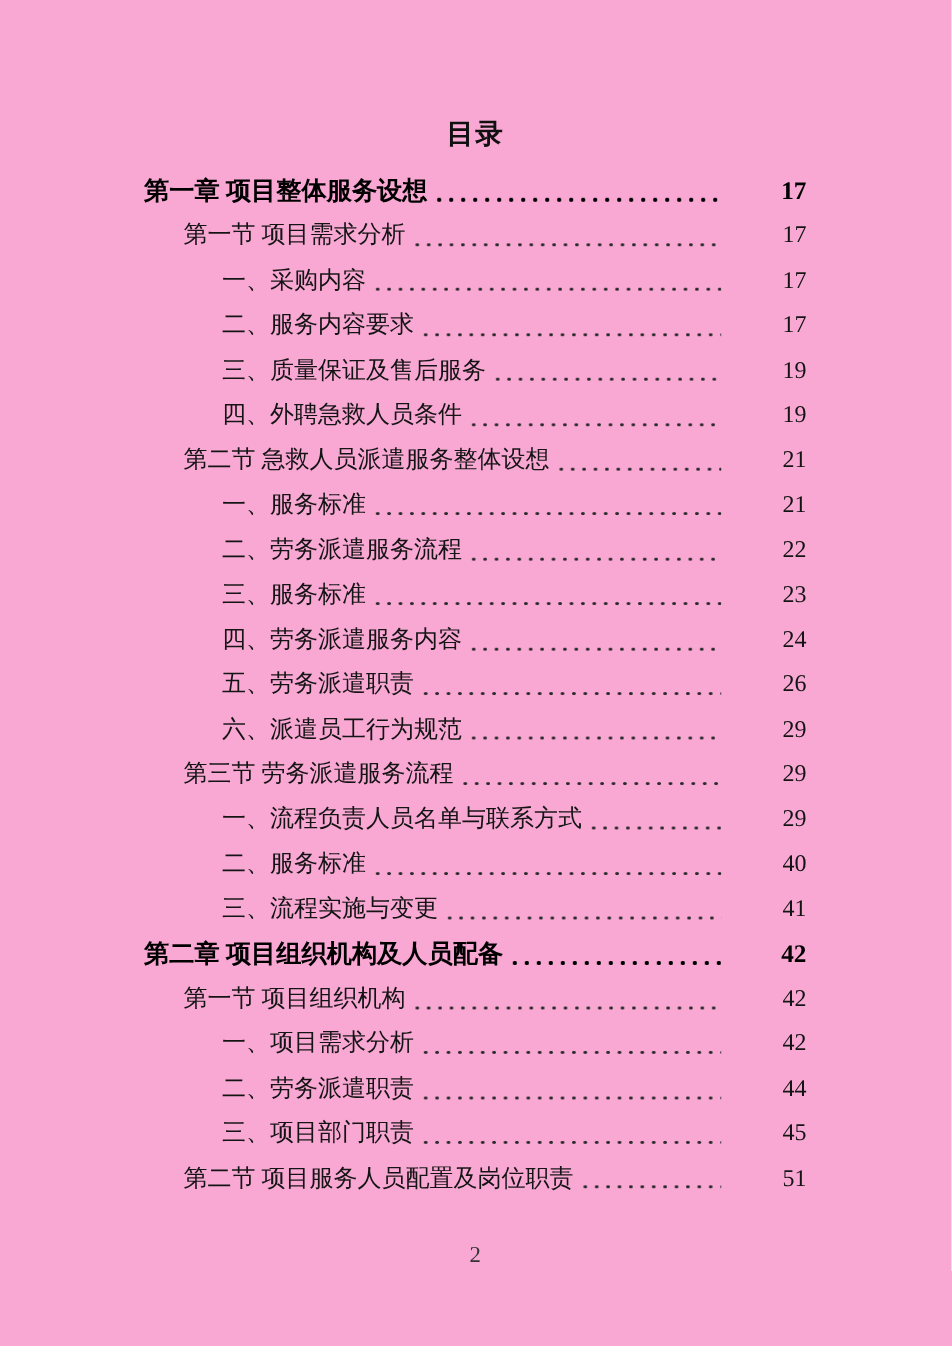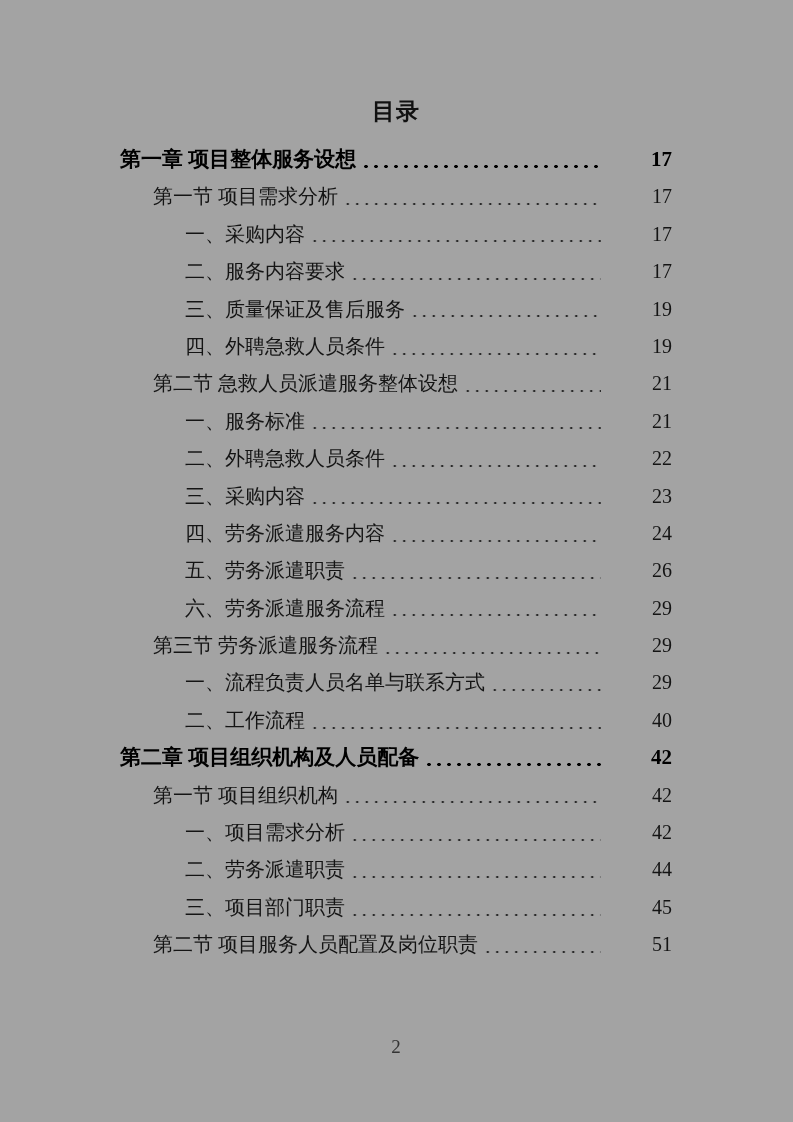--- a/index.html
+++ b/index.html
@@ -4,21 +4,21 @@
 <style>
   html, body {
     margin: 0;
     padding: 0;
     background: #ffffff;
   }
   .doc-page {
     position: relative;
     width: 793px;
     height: 1122px;
-    background: #a3a3a3;
+    background: #f9a8d4;
     font-family: "Liberation Serif", "DejaVu Serif", serif;
     color: #141414;
     overflow: hidden;
     margin: 0 auto;
   }
   .toc-title {
     position: absolute;
     top: 96px;
     left: 120px;
     width: 552px;
@@ -125,58 +125,63 @@
       <span class="toc-label">第二节 急救人员派遣服务整体设想</span>
       <span class="toc-leader"></span>
       <span class="toc-page">21</span>
     </div>
       <div class="toc-row lvl-item">
       <span class="toc-label">一、服务标准</span>
       <span class="toc-leader"></span>
       <span class="toc-page">21</span>
     </div>
       <div class="toc-row lvl-item">
-      <span class="toc-label">二、外聘急救人员条件</span>
+      <span class="toc-label">二、劳务派遣服务流程</span>
       <span class="toc-leader"></span>
       <span class="toc-page">22</span>
     </div>
       <div class="toc-row lvl-item">
-      <span class="toc-label">三、采购内容</span>
+      <span class="toc-label">三、服务标准</span>
       <span class="toc-leader"></span>
       <span class="toc-page">23</span>
     </div>
       <div class="toc-row lvl-item">
       <span class="toc-label">四、劳务派遣服务内容</span>
       <span class="toc-leader"></span>
       <span class="toc-page">24</span>
     </div>
       <div class="toc-row lvl-item">
       <span class="toc-label">五、劳务派遣职责</span>
       <span class="toc-leader"></span>
       <span class="toc-page">26</span>
     </div>
       <div class="toc-row lvl-item">
-      <span class="toc-label">六、劳务派遣服务流程</span>
+      <span class="toc-label">六、派遣员工行为规范</span>
       <span class="toc-leader"></span>
       <span class="toc-page">29</span>
     </div>
       <div class="toc-row lvl-section">
       <span class="toc-label">第三节 劳务派遣服务流程</span>
       <span class="toc-leader"></span>
       <span class="toc-page">29</span>
     </div>
       <div class="toc-row lvl-item">
       <span class="toc-label">一、流程负责人员名单与联系方式</span>
       <span class="toc-leader"></span>
       <span class="toc-page">29</span>
     </div>
       <div class="toc-row lvl-item">
-      <span class="toc-label">二、工作流程</span>
+      <span class="toc-label">二、服务标准</span>
       <span class="toc-leader"></span>
       <span class="toc-page">40</span>
+    </div>
+      <div class="toc-row lvl-item">
+      <span class="toc-label">三、流程实施与变更</span>
+      <span class="toc-leader"></span>
+      <span class="toc-page">41</span>
     </div>
       <div class="toc-row lvl-chapter">
       <span class="toc-label">第二章 项目组织机构及人员配备</span>
       <span class="toc-leader"></span>
       <span class="toc-page">42</span>
     </div>
       <div class="toc-row lvl-section">
       <span class="toc-label">第一节 项目组织机构</span>
       <span class="toc-leader"></span>
       <span class="toc-page">42</span>

